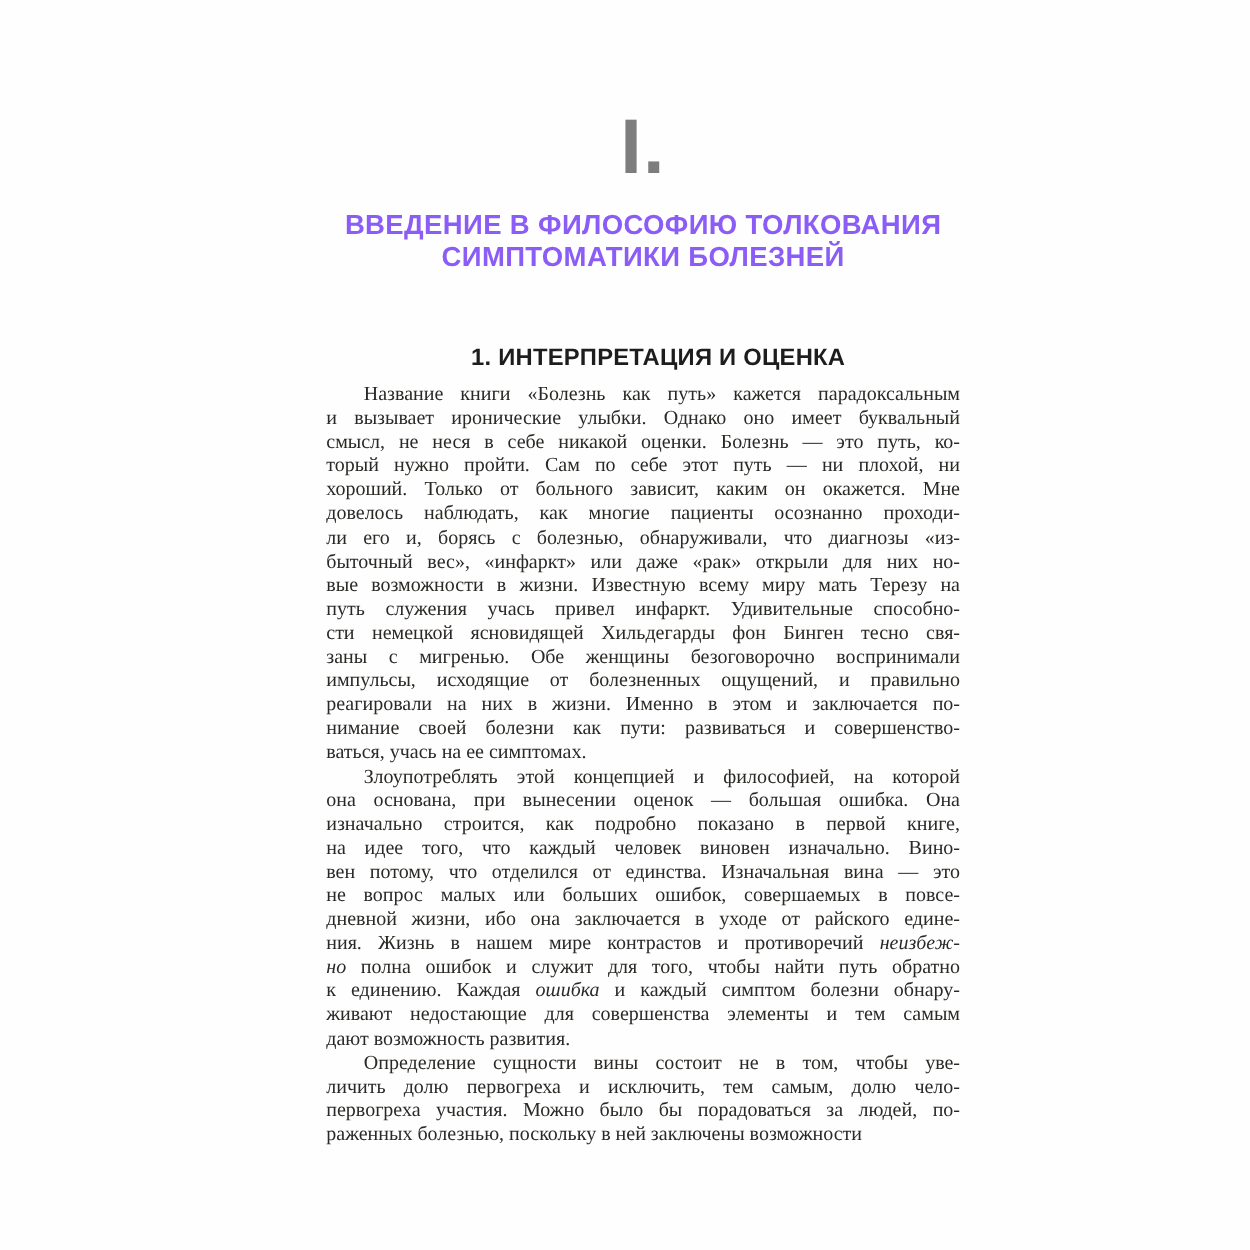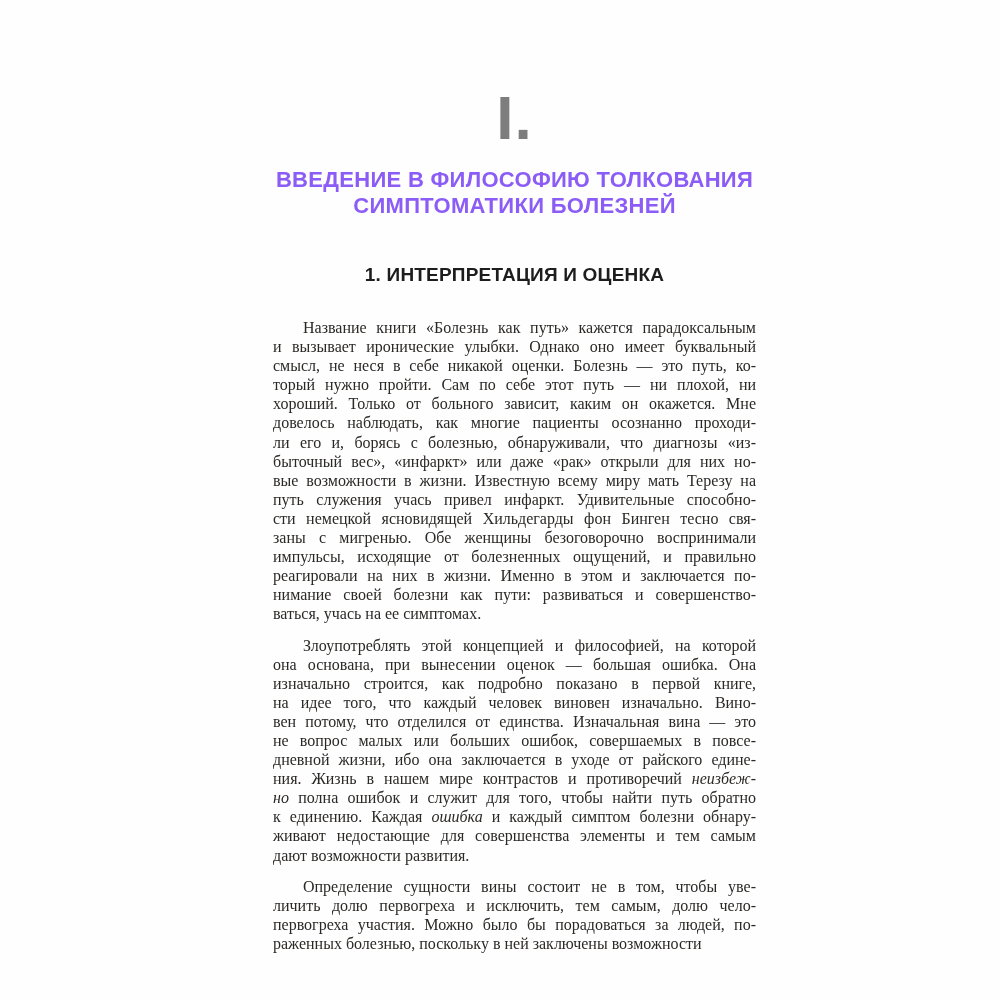--- a/index.html
+++ b/index.html
@@ -38,37 +38,37 @@
     font-family: "Liberation Sans", sans-serif;
     font-weight: 700;
     font-size: 22px;
     line-height: 26px;
     color: #8b5cf6;
     letter-spacing: 0.3px;
   }
   .section-title {
     position: absolute;
     top: 264px; left: 0; width: 100%;
-    margin: 0;
+    margin: 12px;
     text-align: center;
     font-family: "Liberation Sans", sans-serif;
     font-weight: 700;
     font-size: 19px;
     line-height: 22px;
     color: #1d1d1d;
     letter-spacing: 0.2px;
   }
   .body-text {
     position: absolute;
     top: 306px; left: 0; width: 507px;
     font-size: 16px;
     line-height: 19.1px;
     color: #2b2926;
   }
-  .paragraph { margin: 12px; }
+  .paragraph { margin: 0; }
   .line {
     text-align: justify;
     text-align-last: justify;
     white-space: normal;
   }
   .line.first { text-indent: 30px; }
   .line.last { text-align-last: left; }
   .line i { font-style: italic; }
 </style>
 </head>
@@ -110,21 +110,21 @@
           <div class="line"><span>она основана, при вынесении оценок — большая ошибка. Она</span></div>
           <div class="line"><span>изначально строится, как подробно показано в первой книге,</span></div>
           <div class="line"><span>на идее того, что каждый человек виновен изначально. Вино-</span></div>
           <div class="line"><span>вен потому, что отделился от единства. Изначальная вина — это</span></div>
           <div class="line"><span>не вопрос малых или больших ошибок, совершаемых в повсе-</span></div>
           <div class="line"><span>дневной жизни, ибо она заключается в уходе от райского едине-</span></div>
           <div class="line"><span>ния. Жизнь в нашем мире контрастов и противоречий </span><i>неизбеж-</i></div>
           <div class="line"><i>но</i><span> полна ошибок и служит для того, чтобы найти путь обратно</span></div>
           <div class="line"><span>к единению. Каждая </span><i>ошибка</i><span> и каждый симптом болезни обнару-</span></div>
           <div class="line"><span>живают недостающие для совершенства элементы и тем самым</span></div>
-          <div class="line last"><span>дают возможности развития.</span></div>
+          <div class="line last"><span>дают возможность развития.</span></div>
         </div>
         <div class="paragraph">
           <div class="line first"><span>Определение сущности вины состоит не в том, чтобы уве-</span></div>
           <div class="line"><span>личить долю первогреха и исключить, тем самым, долю чело-</span></div>
           <div class="line"><span>первогреха участия. Можно было бы порадоваться за людей, по-</span></div>
           <div class="line last"><span>раженных болезнью, поскольку в ней заключены возможности</span></div>
         </div>
       </div>
 
   </div>

